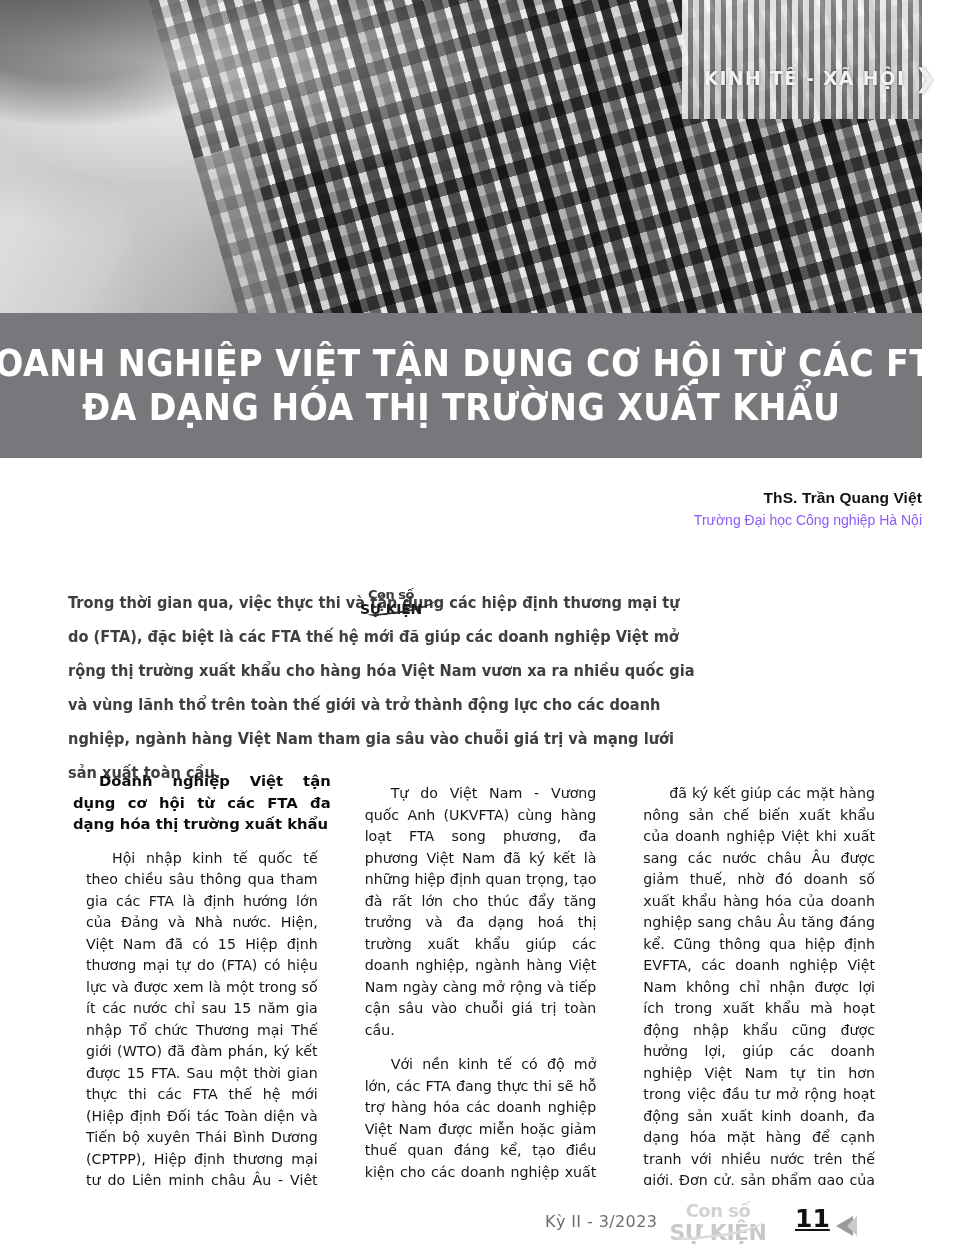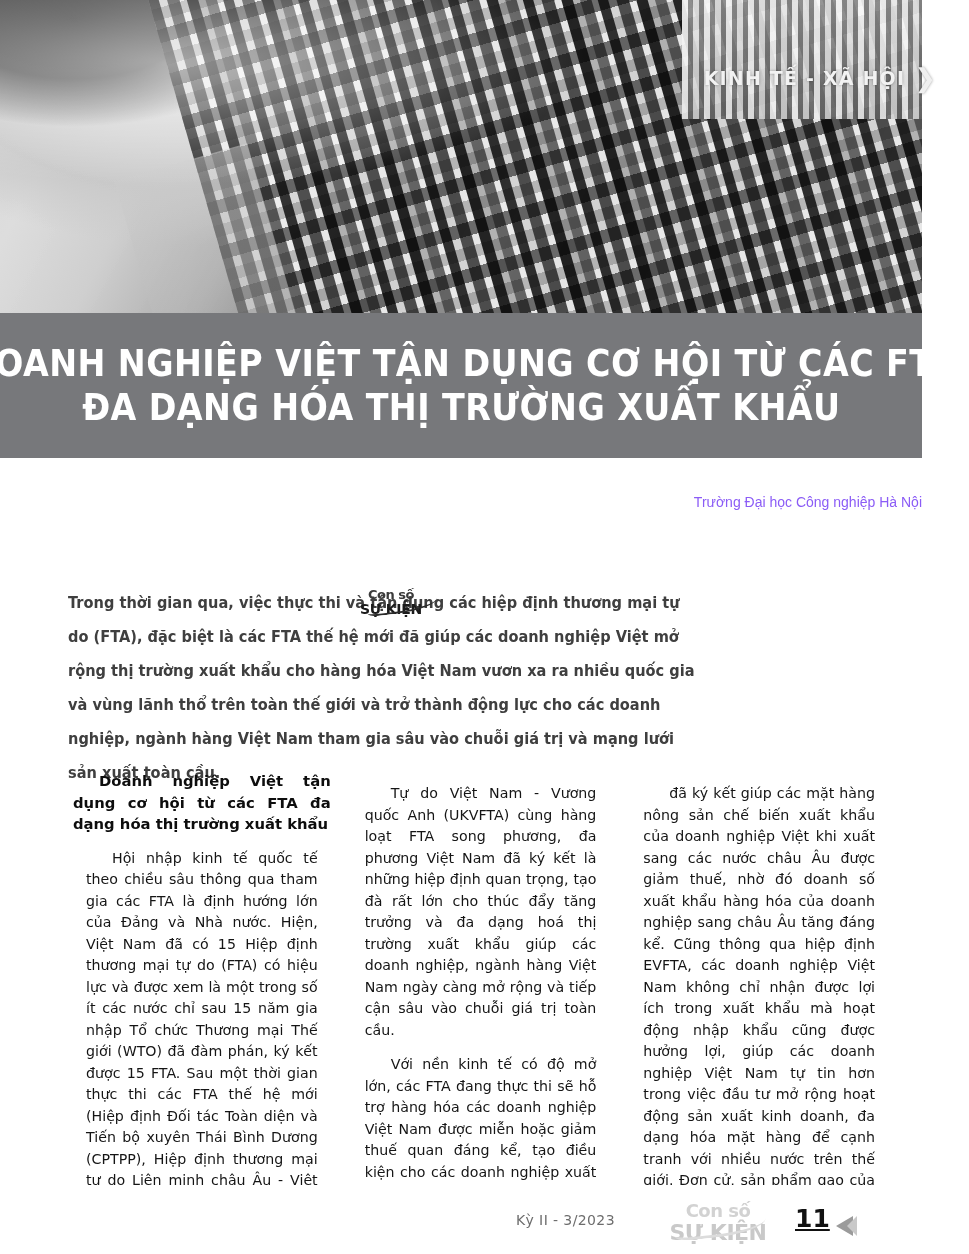--- a/index.html
+++ b/index.html
@@ -268,24 +268,24 @@
   
   .footer {
     position: absolute;
     left: 0;
     bottom: 0;
     width: 969px;
     height: 58px;
   }
   .footer-issue {
     position: absolute;
-    left: 516px;
+    left: 545px;
     top: 16px;
     font-family: "DejaVu Sans", sans-serif;
-    font-size: 14px;
+    font-size: 16px;
     color: #6d6d6d;
     letter-spacing: .4px;
   }
   .footer-wm {
     position: absolute;
     left: 648px;
     top: 6px;
     width: 140px;
     text-align: center;
     line-height: 1;
@@ -360,20 +360,21 @@
   <span class="section-tag-text">KINH TẾ - XÃ HỘI</span>
   <span class="section-tag-arrow">❯</span>
 </div>
 
 <div class="title-band">
   <div class="title-line">DOANH NGHIỆP VIỆT TẬN DỤNG CƠ HỘI TỪ CÁC FTA</div>
   <div class="title-line">ĐA DẠNG HÓA THỊ TRƯỜNG XUẤT KHẨU</div>
 </div>
 
 <div class="byline">
+  <div class="byline-name">ThS. Trần Quang Việt</div>
   <div class="byline-org">Trường Đại học Công nghiệp Hà Nội</div>
 </div>
 
 <div class="lead">Trong thời gian qua, việc thực thi và tận dụng các hiệp định thương mại tự do (FTA), đặc biệt là các FTA thế hệ mới đã giúp các doanh nghiệp Việt mở rộng thị trường xuất khẩu cho hàng hóa Việt Nam vươn xa ra nhiều quốc gia và vùng lãnh thổ trên toàn thế giới và trở thành động lực cho các doanh nghiệp, ngành hàng Việt Nam tham gia sâu vào chuỗi giá trị và mạng lưới sản xuất toàn cầu.</div>
 
 <div class="wm-lead">
   <div class="wm-top">Con số</div>
   <div class="wm-swoosh"></div>
   <div class="wm-bot">SỰ KIỆN</div>
 </div>

